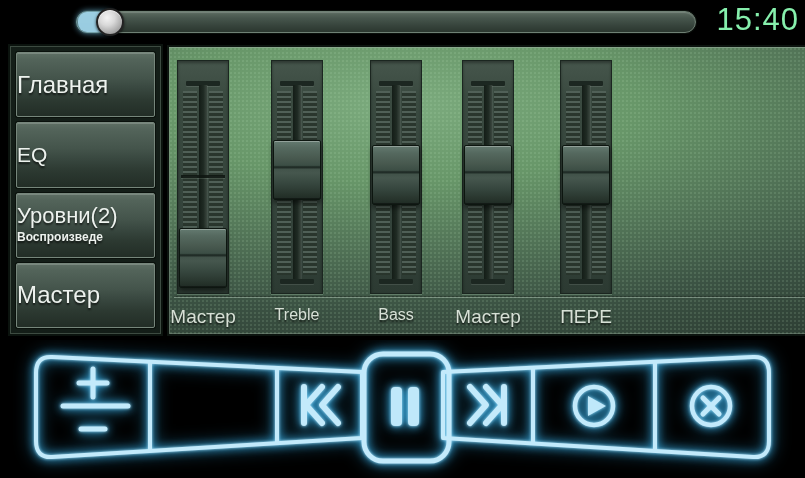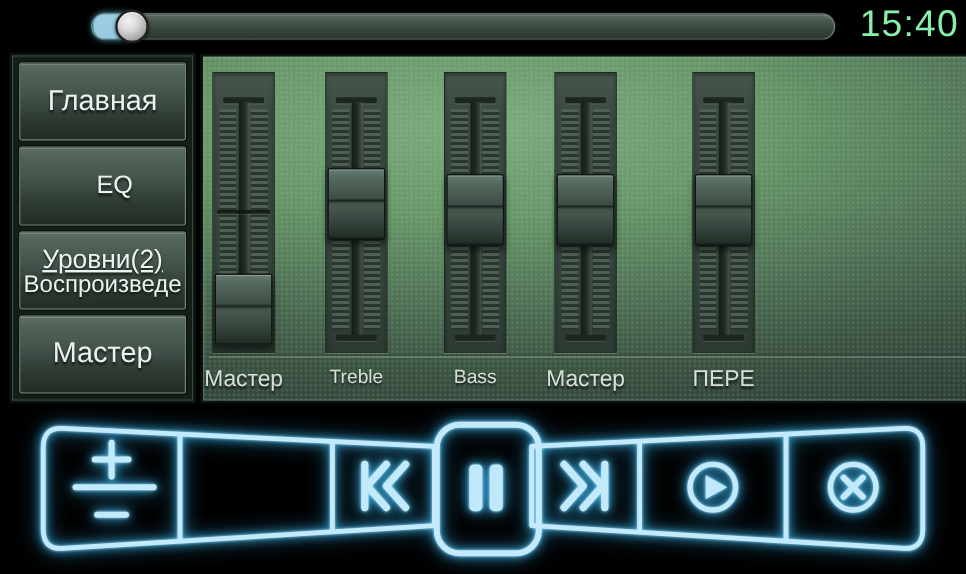--- a/index.html
+++ b/index.html
@@ -31,30 +31,30 @@
     letter-spacing:1px;line-height:40px;
   }
   
   .sidebar{
     position:absolute;left:8px;top:44px;width:155px;height:292px;box-sizing:border-box;
     background:#141e18;border:2px solid #0b130e;
     box-shadow:inset 0 0 0 1px rgba(110,130,115,.45);
     display:flex;flex-direction:column;gap:5px;padding:6px;
   }
   .side-btn{
-    flex:1;display:flex;flex-direction:column;align-items:center;justify-content:center;
+    flex:1;display:flex;flex-direction:column;justify-content:center;
     background:linear-gradient(180deg,#5e6f64 0%,#53645a 10%,#44544b 40%,#394840 55%,#2c3931 75%,#222d26 100%);
     border:1px solid #76867b;border-radius:2px;box-sizing:border-box;
     box-shadow:0 0 0 1px #0a110c, inset 0 1px 0 rgba(255,255,255,.18);
     color:#edf2ee;text-shadow:0 2px 2px rgba(0,0,0,.65);cursor:pointer;
   }
   .side-btn .lbl{font-size:24px;line-height:26px;}
-  .side-btn.two-line .lbl{font-size:22px;line-height:24px;text-decoration:underline;}
-  .side-btn .sub{font-size:20px;line-height:19px;}
-  .side-btn:nth-child(2) .lbl{font-size:21px;margin-left:20px;}
+  .side-btn.two-line .lbl{font-size:22px;line-height:24px;}
+  .side-btn .sub{font-size:12px;line-height:19px;font-weight:bold;}
+  .side-btn:nth-child(2) .lbl{font-size:21px;}
   
   .eq-panel{
     position:absolute;left:167px;top:45px;width:728px;height:291px;box-sizing:border-box;
     border:2px solid #0c140f;
     background:
       radial-gradient(circle,rgba(195,235,195,.13) 1px,transparent 1.3px) 0 0/4px 4px,
       radial-gradient(115% 95% at 32% 20%,#7cab7e 0%,#689769 28%,#527457 52%,#3b5243 75%,#2c3c32 100%);
     box-shadow:inset 0 0 0 1px rgba(140,160,145,.45), inset 0 1px 0 rgba(220,240,220,.25);
   }
   .eq-panel::after{ 
@@ -180,21 +180,21 @@
       <div class="eq-cap top"></div>
       <div class="tick-col left"></div>
       <div class="tick-col right"></div>
       <div class="eq-slot"></div>
       <div class="eq-detent"></div>
       <div class="eq-cap bottom"></div>
       <div class="eq-handle" style="top: calc(49% - 29.4px);"></div>
     </div>
     <div class="eq-label">Мастер</div>
   </div>
-    <div class="eq-slider" style="left: 408px;">
+    <div class="eq-slider" style="left: 391px;">
     <div class="eq-track">
       <div class="eq-cap top"></div>
       <div class="tick-col left"></div>
       <div class="tick-col right"></div>
       <div class="eq-slot"></div>
       <div class="eq-detent"></div>
       <div class="eq-cap bottom"></div>
       <div class="eq-handle" style="top: calc(49% - 29.4px);"></div>
     </div>
     <div class="eq-label">ПЕРЕ</div>

